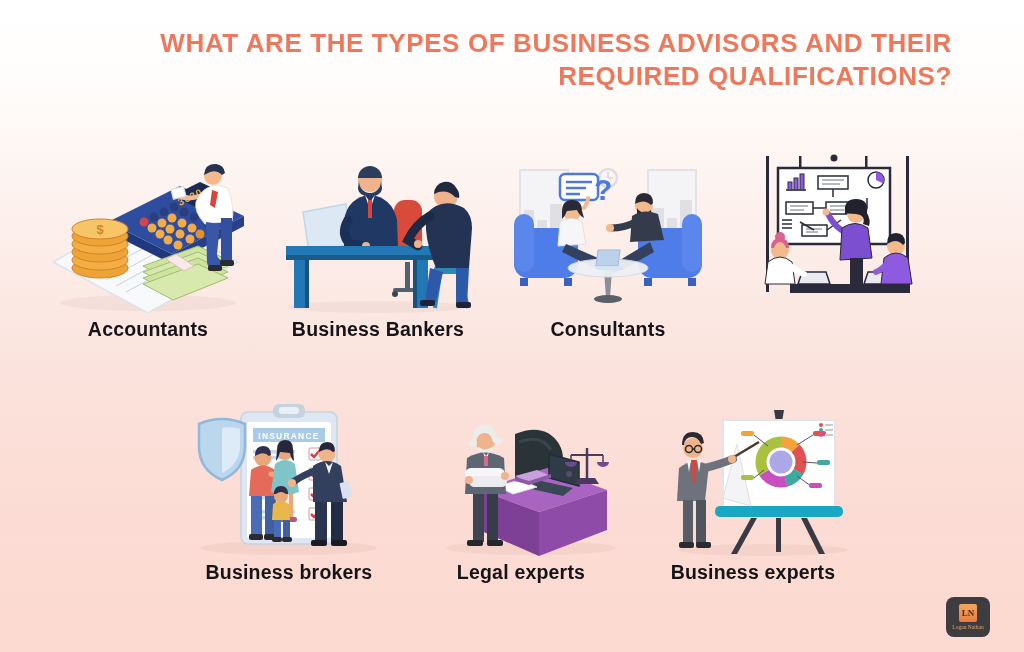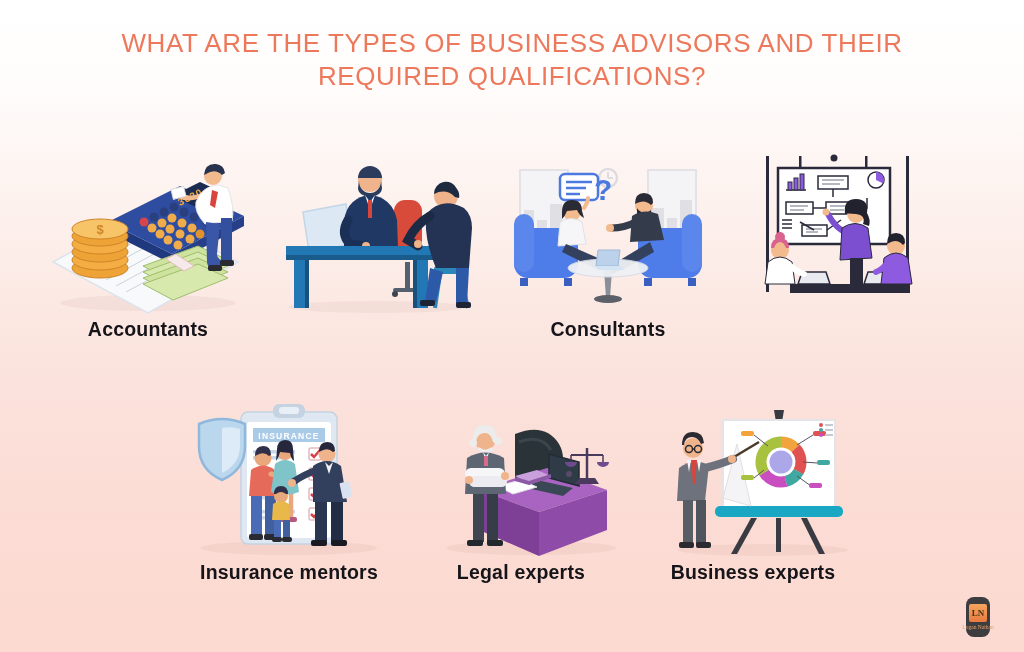--- a/index.html
+++ b/index.html
@@ -5,36 +5,36 @@
   html,body{margin:0;padding:0;}
   .canvas{
     position:relative;
     width:1024px;height:652px;
     overflow:hidden;
     font-family:"Liberation Sans",sans-serif;
     background:linear-gradient(180deg,#ffffff 0%,#fffdfc 12%,#fdf1ed 32%,#fbe4de 54%,#fbdcd4 78%,#fcd9d1 100%);
   }
   .title{
     position:absolute;top:27px;left:50%;transform:translateX(-50%);
-    width:880px;text-align:center;
-    font-size:26px;line-height:1.25;font-weight:400;
+    width:880px;text-align:right;
+    font-size:26px;line-height:1.25;font-weight:700;
     letter-spacing:.6px;color:#ed795c;
   }
   .row{position:absolute;left:9px;width:100%;display:flex;justify-content:center;}
   .row1{top:150px;gap:30px;left:-19px;}
   .row2{top:398px;gap:32px;}
   .advisor{width:200px;display:flex;flex-direction:column;align-items:center;}
   .illus{width:200px;height:165px;}
   .row2 .illus{height:160px;}
   .advisor-label{
     margin-top:3px;font-size:19.5px;font-weight:700;color:#151419;letter-spacing:.2px;
     white-space:nowrap;
   }
   .logo{
-    position:absolute;right:34px;bottom:15px;width:24px;height:40px;
+    position:absolute;right:34px;bottom:15px;width:44px;height:40px;
     background:#3d3d3f;border-radius:8px;
     display:flex;flex-direction:column;align-items:center;justify-content:center;
   }
   .logo-badge{
     width:18px;height:18px;border-radius:2px;
     background:linear-gradient(180deg,#f6a55e 0%,#e87a40 100%);
     display:flex;align-items:center;justify-content:center;
     font-family:"Liberation Serif",serif;font-weight:700;font-size:9px;color:#4a3318;
   }
   .logo-name{
@@ -162,20 +162,21 @@
         <circle cx="168" cy="46" r="12" fill="#efb28a"></circle>
         <path d="M156,44 a12,12 0 0 1 23,-5 q3,4 2,9 l-4,-1 q-9,-9 -21,-3 Z" fill="#1e2a40"></path>
         <path d="M148,64 q16,-18 38,-6 q8,7 8,20 l-3,40 l-33,0 q-12,-28 -10,-54 Z" fill="#243353"></path>
         <path d="M152,66 q-14,8 -22,24 l10,6" fill="none" stroke="#1d2a45" stroke-width="9" stroke-linecap="round"></path>
         <circle cx="140" cy="94" r="4" fill="#efb28a"></circle>
         <path d="M152,118 l-5,34 l11,0 l7,-30 Z" fill="#2c5aa8"></path>
         <path d="M178,118 l0,36 l11,0 l2,-36 Z" fill="#2c5aa8"></path>
         <rect x="142" y="150" width="15" height="6" rx="2" fill="#1e2435"></rect>
         <rect x="178" y="152" width="15" height="6" rx="2" fill="#1e2435"></rect>
       </svg>
+      <div class="advisor-label">Business Bankers</div>
     </div>
 
     <div class="advisor">
       <svg class="illus" viewBox="0 0 200 165">
 
         <rect x="12" y="20" width="48" height="78" fill="#f4f4f6" stroke="#e3e3e7" stroke-width="2"></rect>
         <rect x="140" y="20" width="48" height="78" fill="#f4f4f6" stroke="#e3e3e7" stroke-width="2"></rect>
         <g fill="#dfdfe4">
           <rect x="16" y="60" width="10" height="34"></rect>
             <rect x="29" y="70" width="10" height="24"></rect>
@@ -370,21 +371,21 @@
         <path d="M124,68 q14,-10 28,0 l6,36 l-34,0 Z" fill="#32405e"></path>
         <polygon points="136,64 140,68 144,64 140,76" fill="#f2f4f8"></polygon>
         <path d="M128,72 q-12,4 -24,12" stroke="#32405e" stroke-width="7" fill="none" stroke-linecap="round"></path>
         <circle cx="103" cy="85" r="4" fill="#f0b48c"></circle>
         <rect x="152" y="84" width="10" height="16" rx="1" fill="#d9e2ee" transform="rotate(-12 157 92)"></rect>
         <rect x="126" y="104" width="12" height="42" fill="#2a3650"></rect>
         <rect x="142" y="104" width="12" height="42" fill="#222d45"></rect>
         <rect x="122" y="142" width="16" height="6" rx="2" fill="#1a1a22"></rect>
           <rect x="142" y="142" width="16" height="6" rx="2" fill="#1a1a22"></rect>
       </svg>
-      <div class="advisor-label">Insurance mentors</div>
+      <div class="advisor-label">Business brokers</div>
     </div>
 
     <div class="advisor">
       <svg class="illus" viewBox="0 0 200 160">
         <ellipse cx="110" cy="150" rx="85" ry="7" fill="rgba(170,110,100,0.08)"></ellipse>
 
         <path d="M94,36 q30,-12 44,10 q8,14 0,30 l-8,18 l-36,0 Z" fill="#2a3438"></path>
         <path d="M98,44 q22,-8 32,8" fill="none" stroke="#3a464c" stroke-width="3"></path>
 
         <polygon points="58,92 126,70 186,92 118,114" fill="#a964c2"></polygon>

